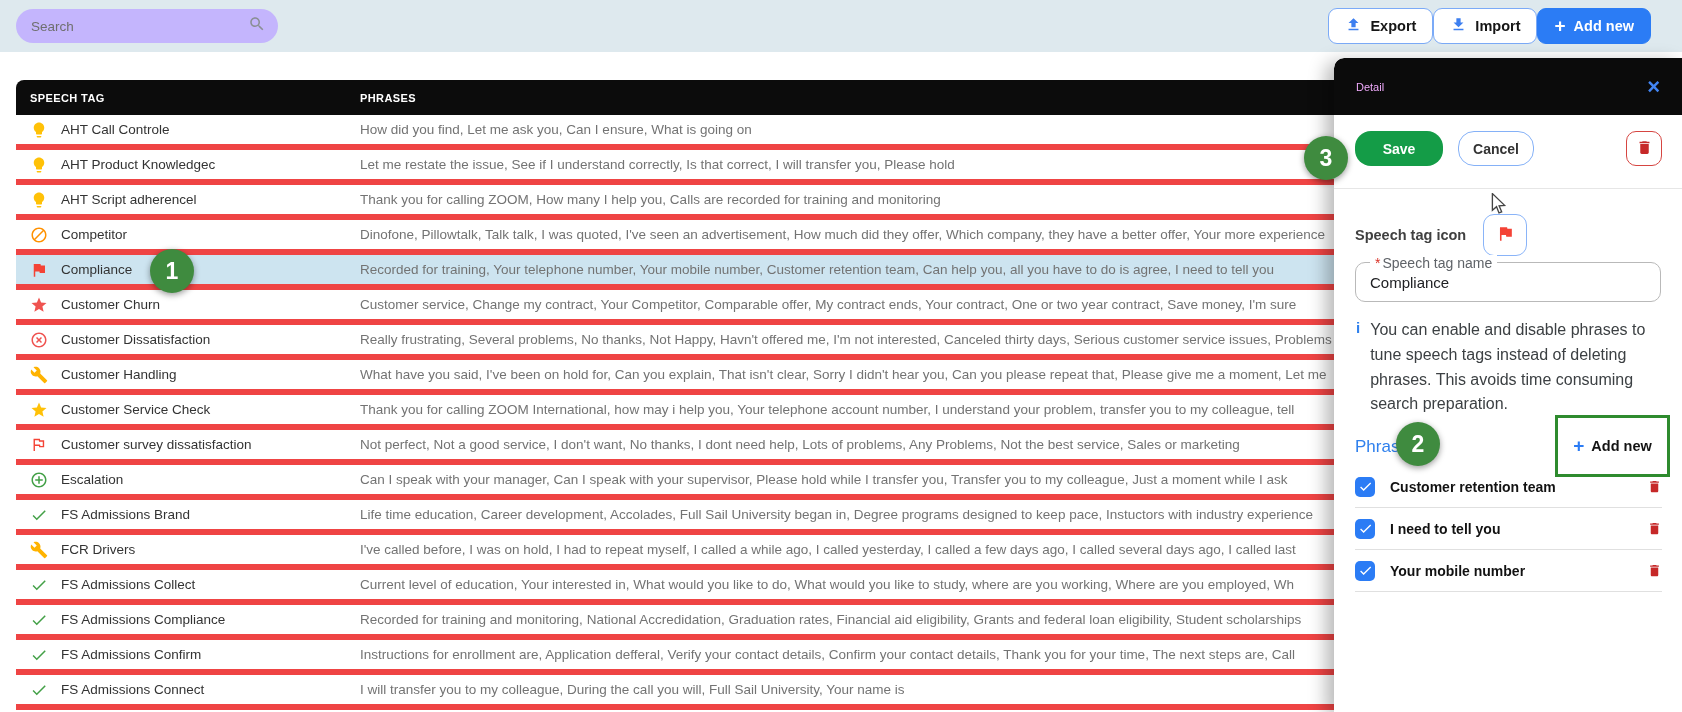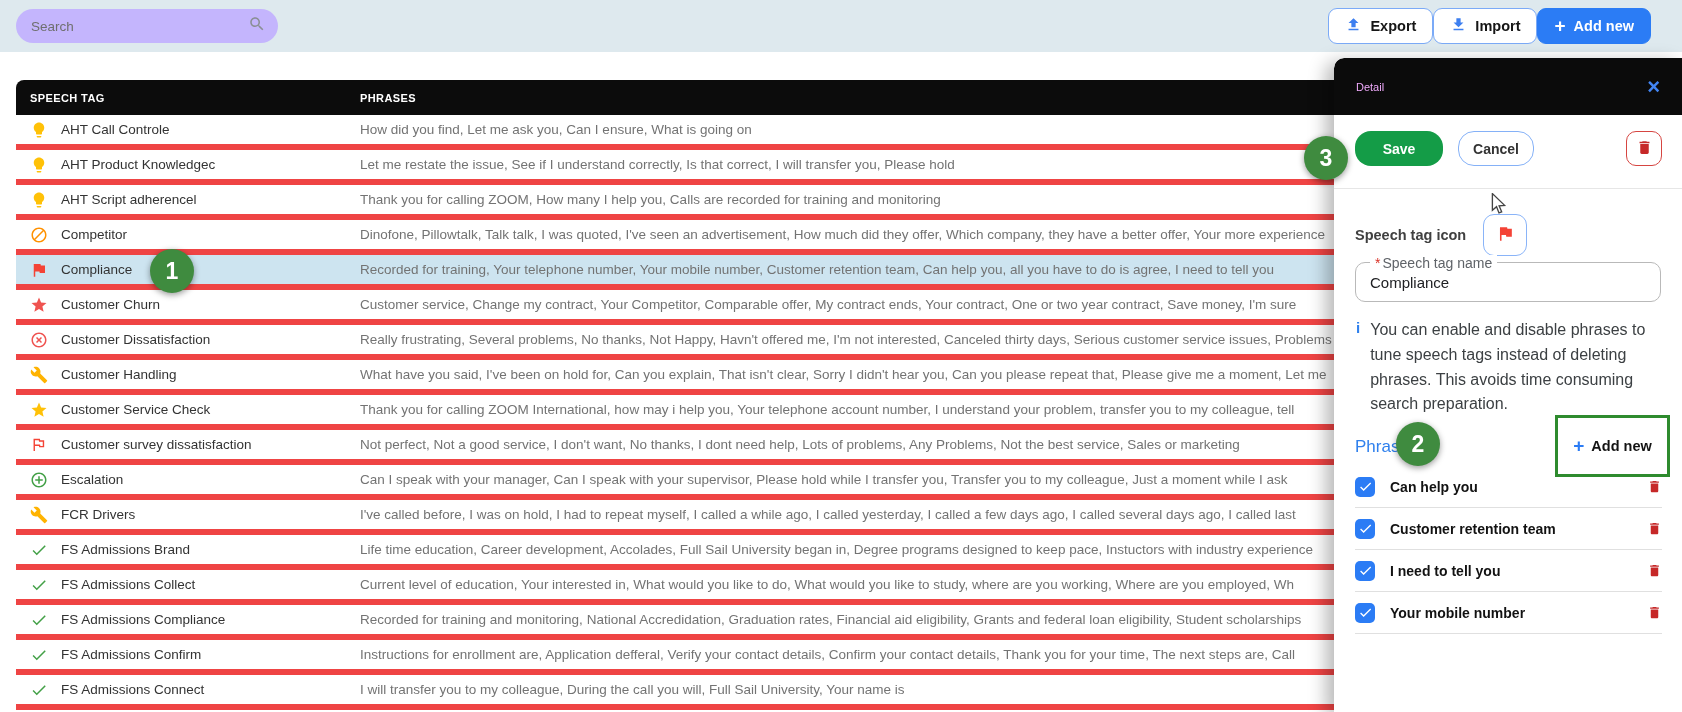--- a/index.html
+++ b/index.html
@@ -251,39 +251,39 @@
               </svg>
             </span>
       <span class="tname">Escalation</span>
     </div>
     <div class="cell-phrases">Can I speak with your manager, Can I speak with your supervisor, Please hold while I transfer you, Transfer you to my colleague, Just a moment while I ask</div>
   </div>
 
   <div class="trow">
     <div class="cell-tag">
       <span class="ticon icon-slot">
+              <svg width="18" height="18" viewBox="0 0 24 24" fill="#43a047">
+                <path d="M9 16.17L4.83 12l-1.42 1.41L9 19 21 7l-1.41-1.41z"></path>
+              </svg>
+            </span>
+      <span class="tname">FS Admissions Brand</span>
+    </div>
+    <div class="cell-phrases">Life time education, Career development, Accolades, Full Sail University began in, Degree programs designed to keep pace, Instuctors with industry experience</div>
+  </div>
+
+  <div class="trow">
+    <div class="cell-tag">
+      <span class="ticon icon-slot">
               <svg width="18" height="18" viewBox="0 0 24 24" fill="#ffb300">
                 <path d="M22.7 19l-9.1-9.1c.9-2.3.4-5-1.5-6.9-2-2-5-2.4-7.4-1.3L9 6 6 9 1.6 4.7C.4 7.1.9 10.1 2.9 12.1c1.9 1.9 4.6 2.4 6.9 1.5l9.1 9.1c.4.4 1 .4 1.4 0l2.3-2.3c.5-.4.5-1.1.1-1.4z"></path>
               </svg>
             </span>
       <span class="tname">FCR Drivers</span>
     </div>
     <div class="cell-phrases">I've called before, I was on hold, I had to repeat myself, I called a while ago, I called yesterday, I called a few days ago, I called several days ago, I called last</div>
-  </div>
-
-  <div class="trow">
-    <div class="cell-tag">
-      <span class="ticon icon-slot">
-              <svg width="18" height="18" viewBox="0 0 24 24" fill="#43a047">
-                <path d="M9 16.17L4.83 12l-1.42 1.41L9 19 21 7l-1.41-1.41z"></path>
-              </svg>
-            </span>
-      <span class="tname">FS Admissions Brand</span>
-    </div>
-    <div class="cell-phrases">Life time education, Career development, Accolades, Full Sail University began in, Degree programs designed to keep pace, Instuctors with industry experience</div>
   </div>
 
   <div class="trow">
     <div class="cell-tag">
       <span class="ticon icon-slot">
               <svg width="18" height="18" viewBox="0 0 24 24" fill="#43a047">
                 <path d="M9 16.17L4.83 12l-1.42 1.41L9 19 21 7l-1.41-1.41z"></path>
               </svg>
             </span>
       <span class="tname">FS Admissions Collect</span>
@@ -372,69 +372,56 @@
 
     <div class="annbox">
       <button class="btn-addnew-inline">
         <span class="plus">+</span>
         <span>Add new</span>
       </button>
     </div>
 
     <div class="p-list" id="plist">
 
+
   <div class="prow">
     <span class="checkbox">
             <svg width="15" height="15" viewBox="0 0 24 24" fill="#ffffff">
               <path d="M9 16.17L4.83 12l-1.42 1.41L9 19 21 7l-1.41-1.41z"></path>
             </svg>
           </span>
-    <span class="plabel">Can help you</span>
+    <span class="plabel">Customer retention team</span>
     <span class="ptrash icon-slot">
             <svg width="15" height="15" viewBox="0 0 24 24" fill="#c62828">
               <path d="M6 19c0 1.1.9 2 2 2h8c1.1 0 2-.9 2-2V7H6v12zM19 4h-3.5l-1-1h-5l-1 1H5v2h14V4z"></path>
             </svg>
           </span>
   </div>
 
   <div class="prow">
     <span class="checkbox">
             <svg width="15" height="15" viewBox="0 0 24 24" fill="#ffffff">
               <path d="M9 16.17L4.83 12l-1.42 1.41L9 19 21 7l-1.41-1.41z"></path>
             </svg>
           </span>
-    <span class="plabel">Customer retention team</span>
+    <span class="plabel">I need to tell you</span>
     <span class="ptrash icon-slot">
             <svg width="15" height="15" viewBox="0 0 24 24" fill="#c62828">
               <path d="M6 19c0 1.1.9 2 2 2h8c1.1 0 2-.9 2-2V7H6v12zM19 4h-3.5l-1-1h-5l-1 1H5v2h14V4z"></path>
             </svg>
           </span>
   </div>
+
 
   <div class="prow">
     <span class="checkbox">
             <svg width="15" height="15" viewBox="0 0 24 24" fill="#ffffff">
               <path d="M9 16.17L4.83 12l-1.42 1.41L9 19 21 7l-1.41-1.41z"></path>
             </svg>
           </span>
-    <span class="plabel">I need to tell you</span>
-    <span class="ptrash icon-slot">
-            <svg width="15" height="15" viewBox="0 0 24 24" fill="#c62828">
-              <path d="M6 19c0 1.1.9 2 2 2h8c1.1 0 2-.9 2-2V7H6v12zM19 4h-3.5l-1-1h-5l-1 1H5v2h14V4z"></path>
-            </svg>
-          </span>
-  </div>
-
-
-  <div class="prow">
-    <span class="checkbox">
-            <svg width="15" height="15" viewBox="0 0 24 24" fill="#ffffff">
-              <path d="M9 16.17L4.83 12l-1.42 1.41L9 19 21 7l-1.41-1.41z"></path>
-            </svg>
-          </span>
     <span class="plabel">Your mobile number</span>
     <span class="ptrash icon-slot">
             <svg width="15" height="15" viewBox="0 0 24 24" fill="#c62828">
               <path d="M6 19c0 1.1.9 2 2 2h8c1.1 0 2-.9 2-2V7H6v12zM19 4h-3.5l-1-1h-5l-1 1H5v2h14V4z"></path>
             </svg>
           </span>
   </div>
 </div>
   </div>
 

